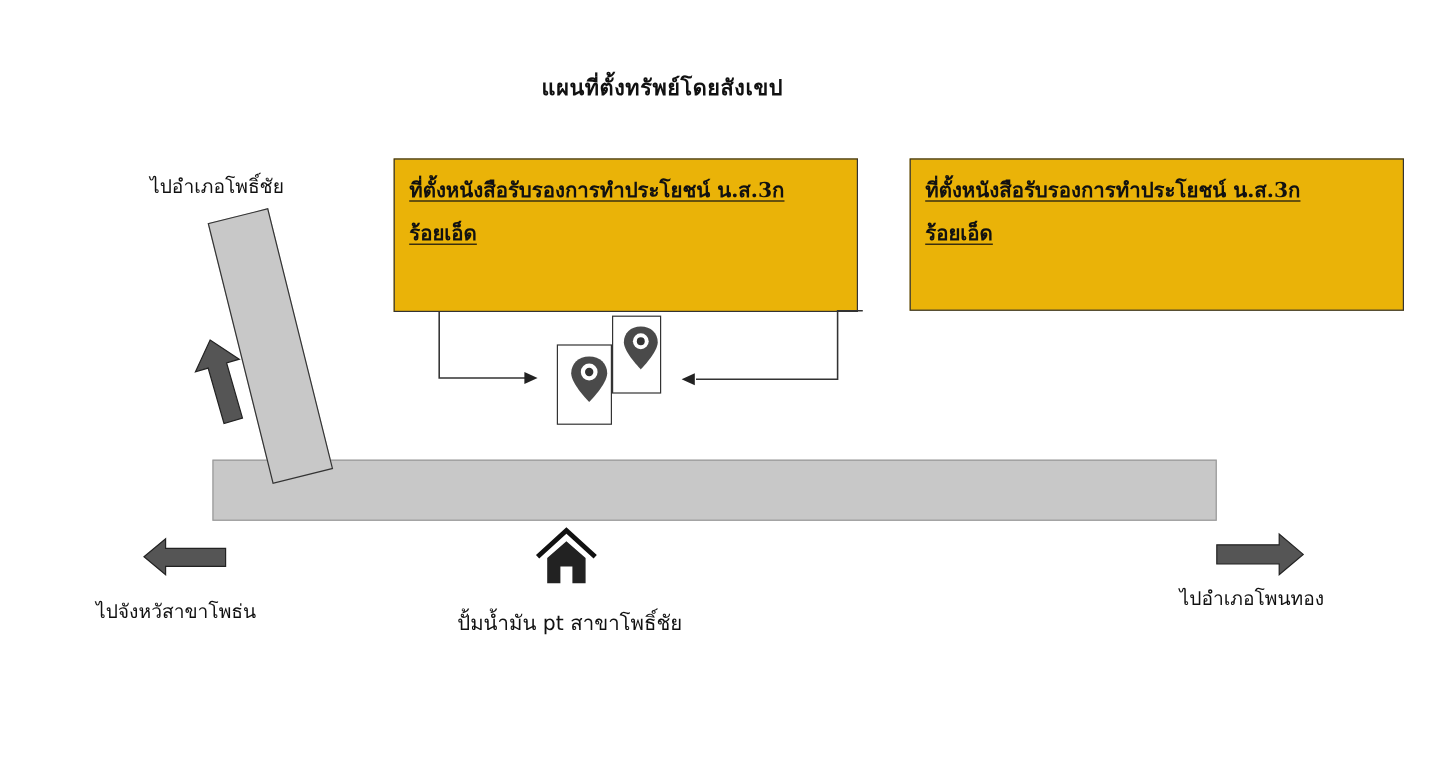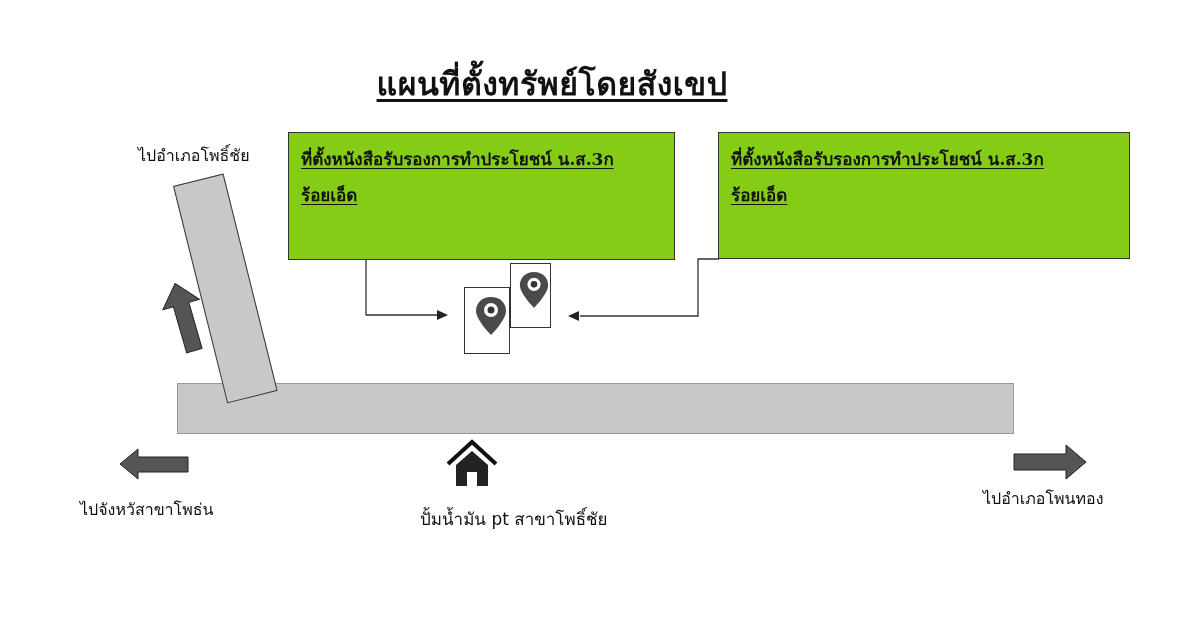--- a/index.html
+++ b/index.html
@@ -1,24 +1,24 @@
 <!DOCTYPE html>
 <html><head>
   <meta charset="utf-8">
   <style>
     html, body { margin: 0; padding: 0; background: #ffffff; }
     body { width: 1200px; height: 636px; position: relative; overflow: hidden;
            font-family: "DejaVu Serif", serif; color: #111; }
     .abs { position: absolute; }
     .title { left: 372px; top: 58px; width: 360px; text-align: center;
-             font-size: 32px; font-weight: bold; text-decoration: underline;
+             font-size: 18px; font-weight: bold; 
              text-underline-offset: 4px; letter-spacing: 0.5px; }
-    .infobox { border: 1.5px solid #333; background: #84cc16; box-sizing: border-box;
+    .infobox { border: 1.5px solid #333; background: #eab308; box-sizing: border-box;
                padding: 8px 12px; font-size: 17px; font-weight: bold;
-               line-height: 36px; }
+               line-height: 36px; margin-left: 40px; }
     .infobox span { display: block; text-decoration: underline; text-underline-offset: 3px; white-space: nowrap; }
     .box-left { left: 288px; top: 132px; width: 387px; height: 128px; }
     .box-right { left: 718px; top: 132px; width: 412px; height: 127px; }
     .road-main { left: 177px; top: 383px; width: 837px; height: 51px;
                  background: #c8c8c8; border: 1px solid #999; box-sizing: border-box; }
     .road-side { left: 196px; top: 173px; width: 52px; height: 224px;
                  background: #c8c8c8; border: 1.5px solid #333; box-sizing: border-box;
                  transform-origin: top left; transform: rotate(-14deg); left: 173px; top: 186px; }
     .label { font-family: "DejaVu Sans", sans-serif; font-size: 16px; white-space: nowrap; }
     .plot-card { border: 1.5px solid #333; background: #fff; box-sizing: border-box; }
@@ -53,34 +53,34 @@
 </svg>
 <svg class="abs" style="left:518px;top:270px;" width="32" height="40" viewBox="0 0 34 42">
   <path d="M17 2 C8 2 2 8 2 16 C2 25 17 40 17 40 C17 40 32 25 32 16 C32 8 26 2 17 2 Z" fill="#4a4a4a"></path>
   <circle cx="17" cy="15" r="7" fill="#fff"></circle>
   <circle cx="17" cy="15" r="3.5" fill="#333"></circle>
 </svg>
 
 <div class="abs road-main"></div>
 <div class="abs road-side"></div>
 
-<div class="abs label" style="left:138px;top:143px;font-family:Liberation Mono, monospace;">ไปอำเภอโพธิ์ชัย</div>
+<div class="abs label" style="left:125px;top:143px;font-family:Liberation Mono, monospace;">ไปอำเภอโพธิ์ชัย</div>
 <svg class="abs" style="left:160px;top:280px;" width="50" height="75">
   <g transform="rotate(-16 25 38)">
     <polygon points="25,2 44,24 33,24 33,72 17,72 17,24 6,24" fill="#555" stroke="#222" stroke-width="1"></polygon>
   </g>
 </svg>
 
 <svg class="abs" style="left:118px;top:447px;" width="72" height="34">
   <polygon points="2,17 20,2 20,10 70,10 70,25 20,25 20,32" fill="#555" stroke="#222" stroke-width="1"></polygon>
 </svg>
 <div class="abs label" style="left:80px;top:497px;">ไปจังหวัสาขาโพธ่น</div>
 
 <svg class="abs" style="left:1012px;top:443px;" width="76" height="38">
   <polygon points="74,19 54,2 54,11 2,11 2,27 54,27 54,36" fill="#555" stroke="#222" stroke-width="1"></polygon>
 </svg>
 <div class="abs label" style="left:983px;top:486px;">ไปอำเภอโพนทอง</div>
 
 <svg class="abs" style="left:446px;top:438px;" width="52" height="50" viewBox="0 0 52 50">
   <polyline points="2,26 26,4 50,26" fill="none" stroke="#111" stroke-width="4"></polyline>
   <path d="M10 27 L26 13 L42 27 L42 48 L31 48 L31 34 L21 34 L21 48 L10 48 Z" fill="#222"></path>
 </svg>
-<div class="abs label" style="left:381px;top:505px;font-size:17px;margin-left:39px;">ปั้มน้ำมัน pt สาขาโพธิ์ชัย</div>
+<div class="abs label" style="left:381px;top:505px;font-size:17px;">ปั้มน้ำมัน pt สาขาโพธิ์ชัย</div>
 
 </body></html>

